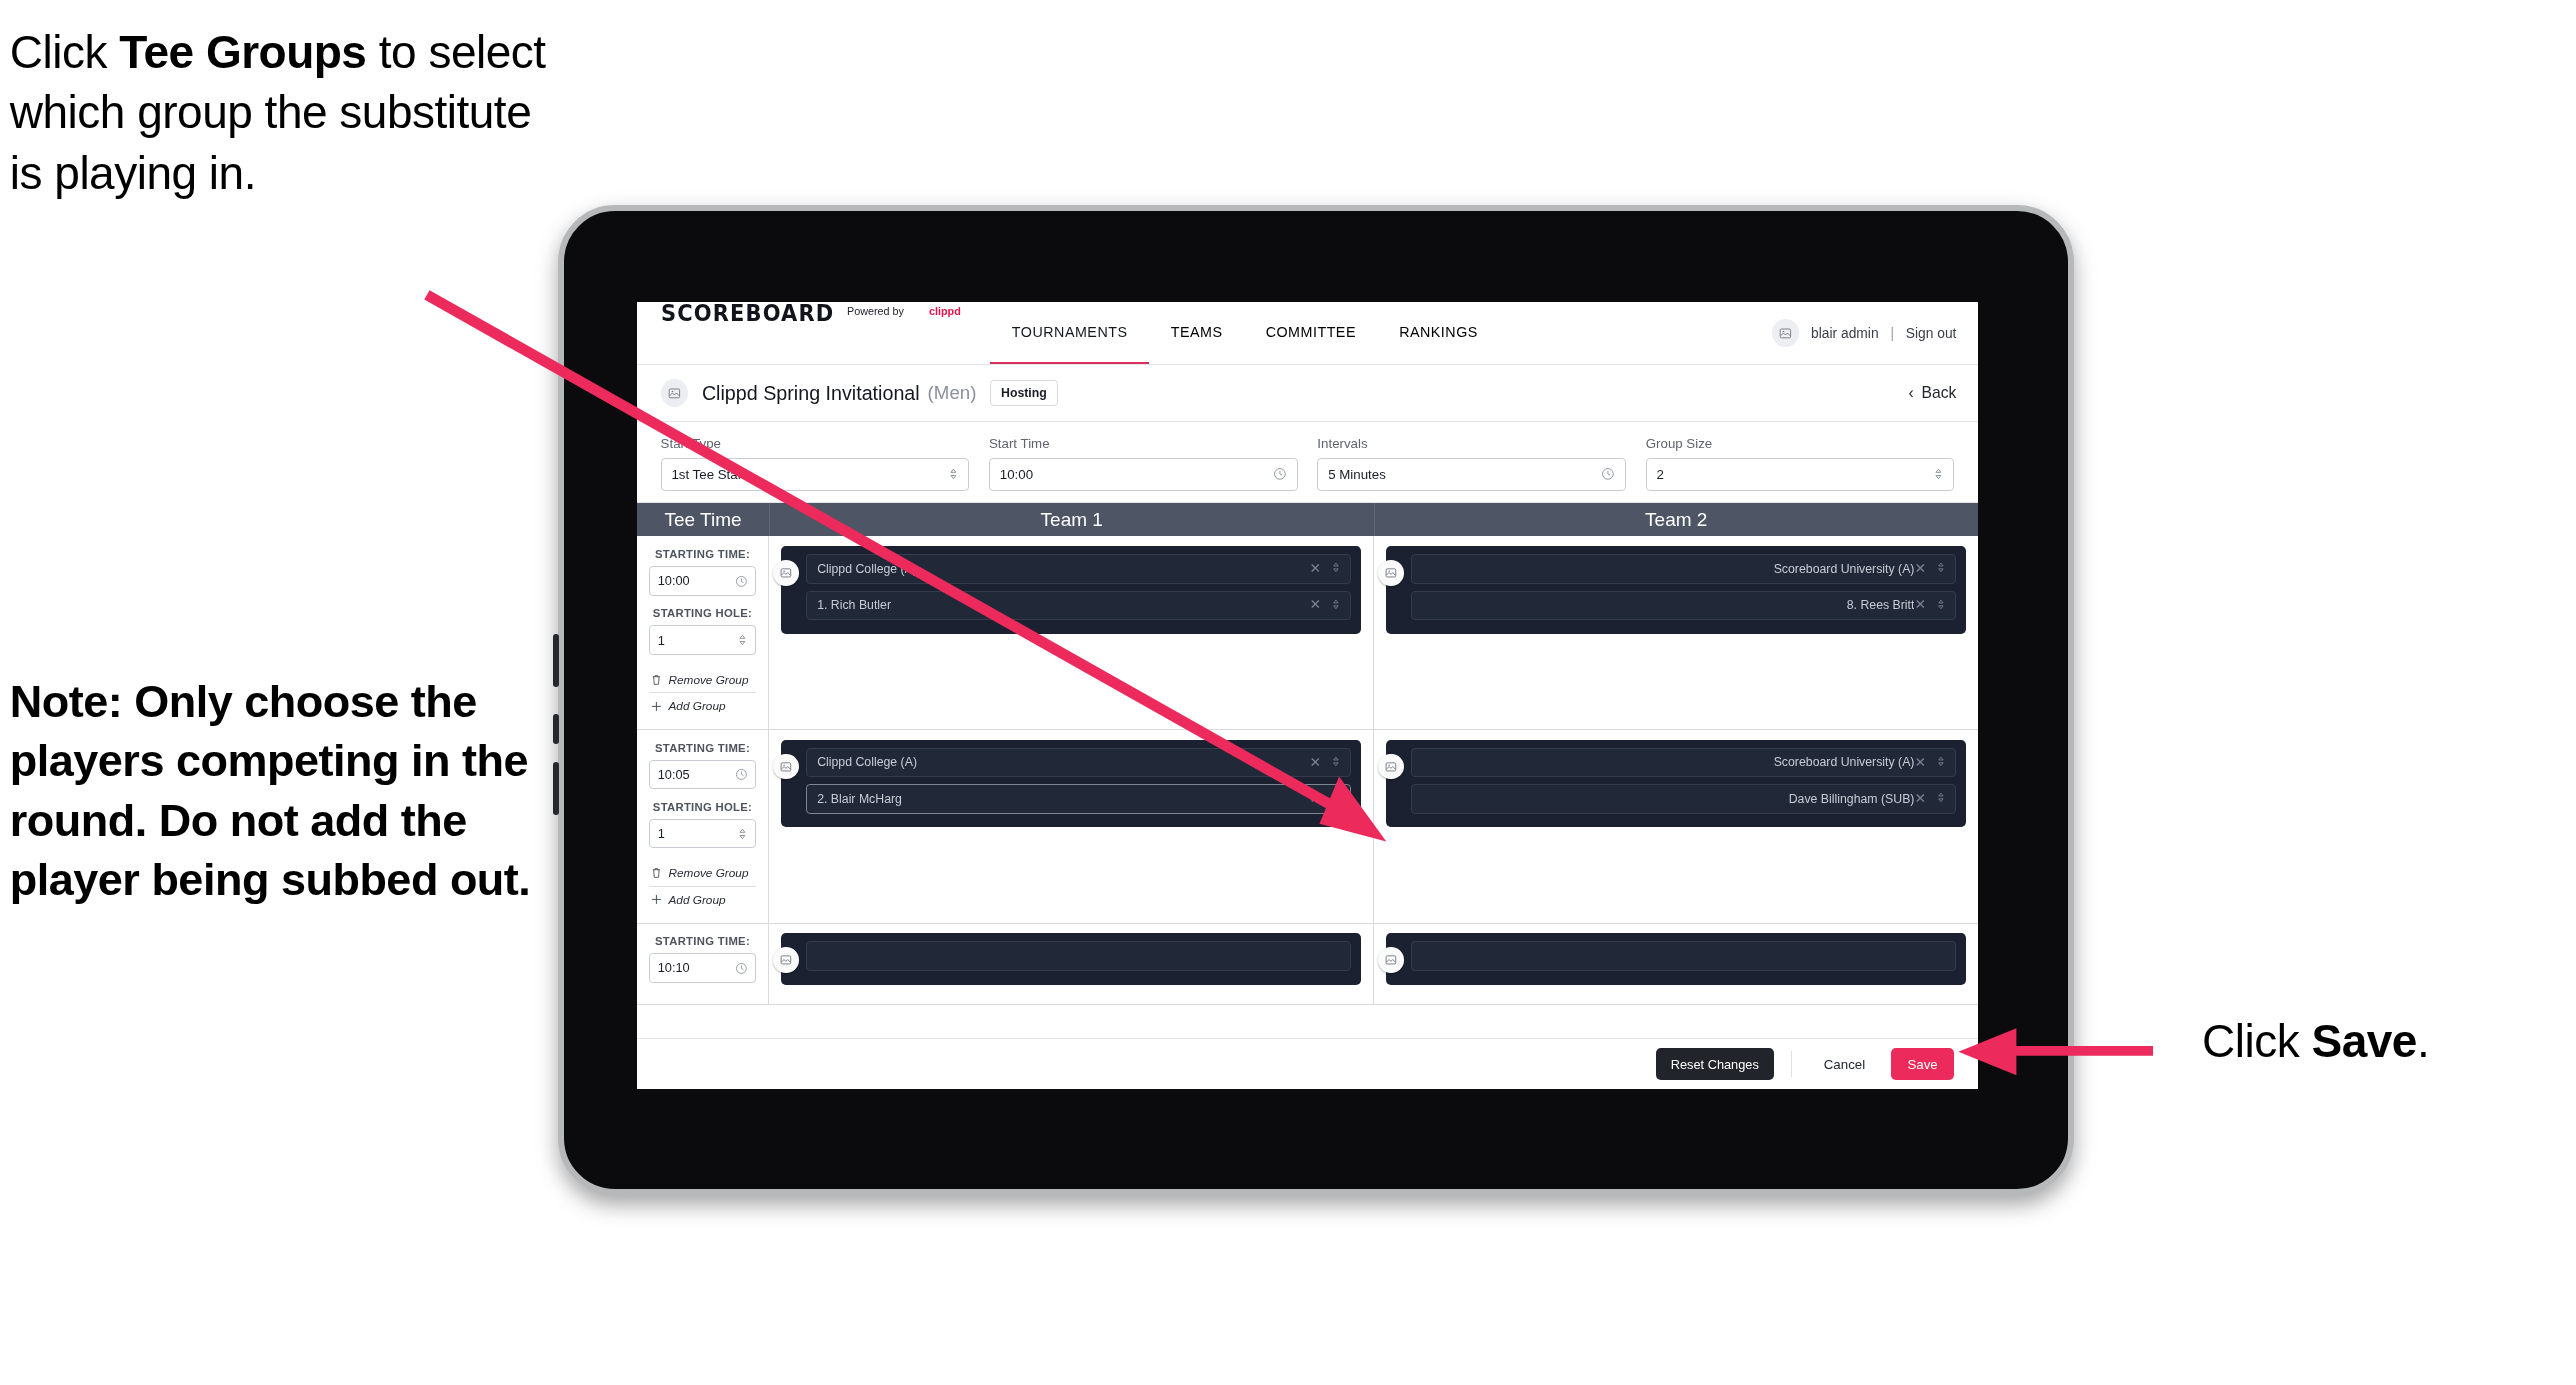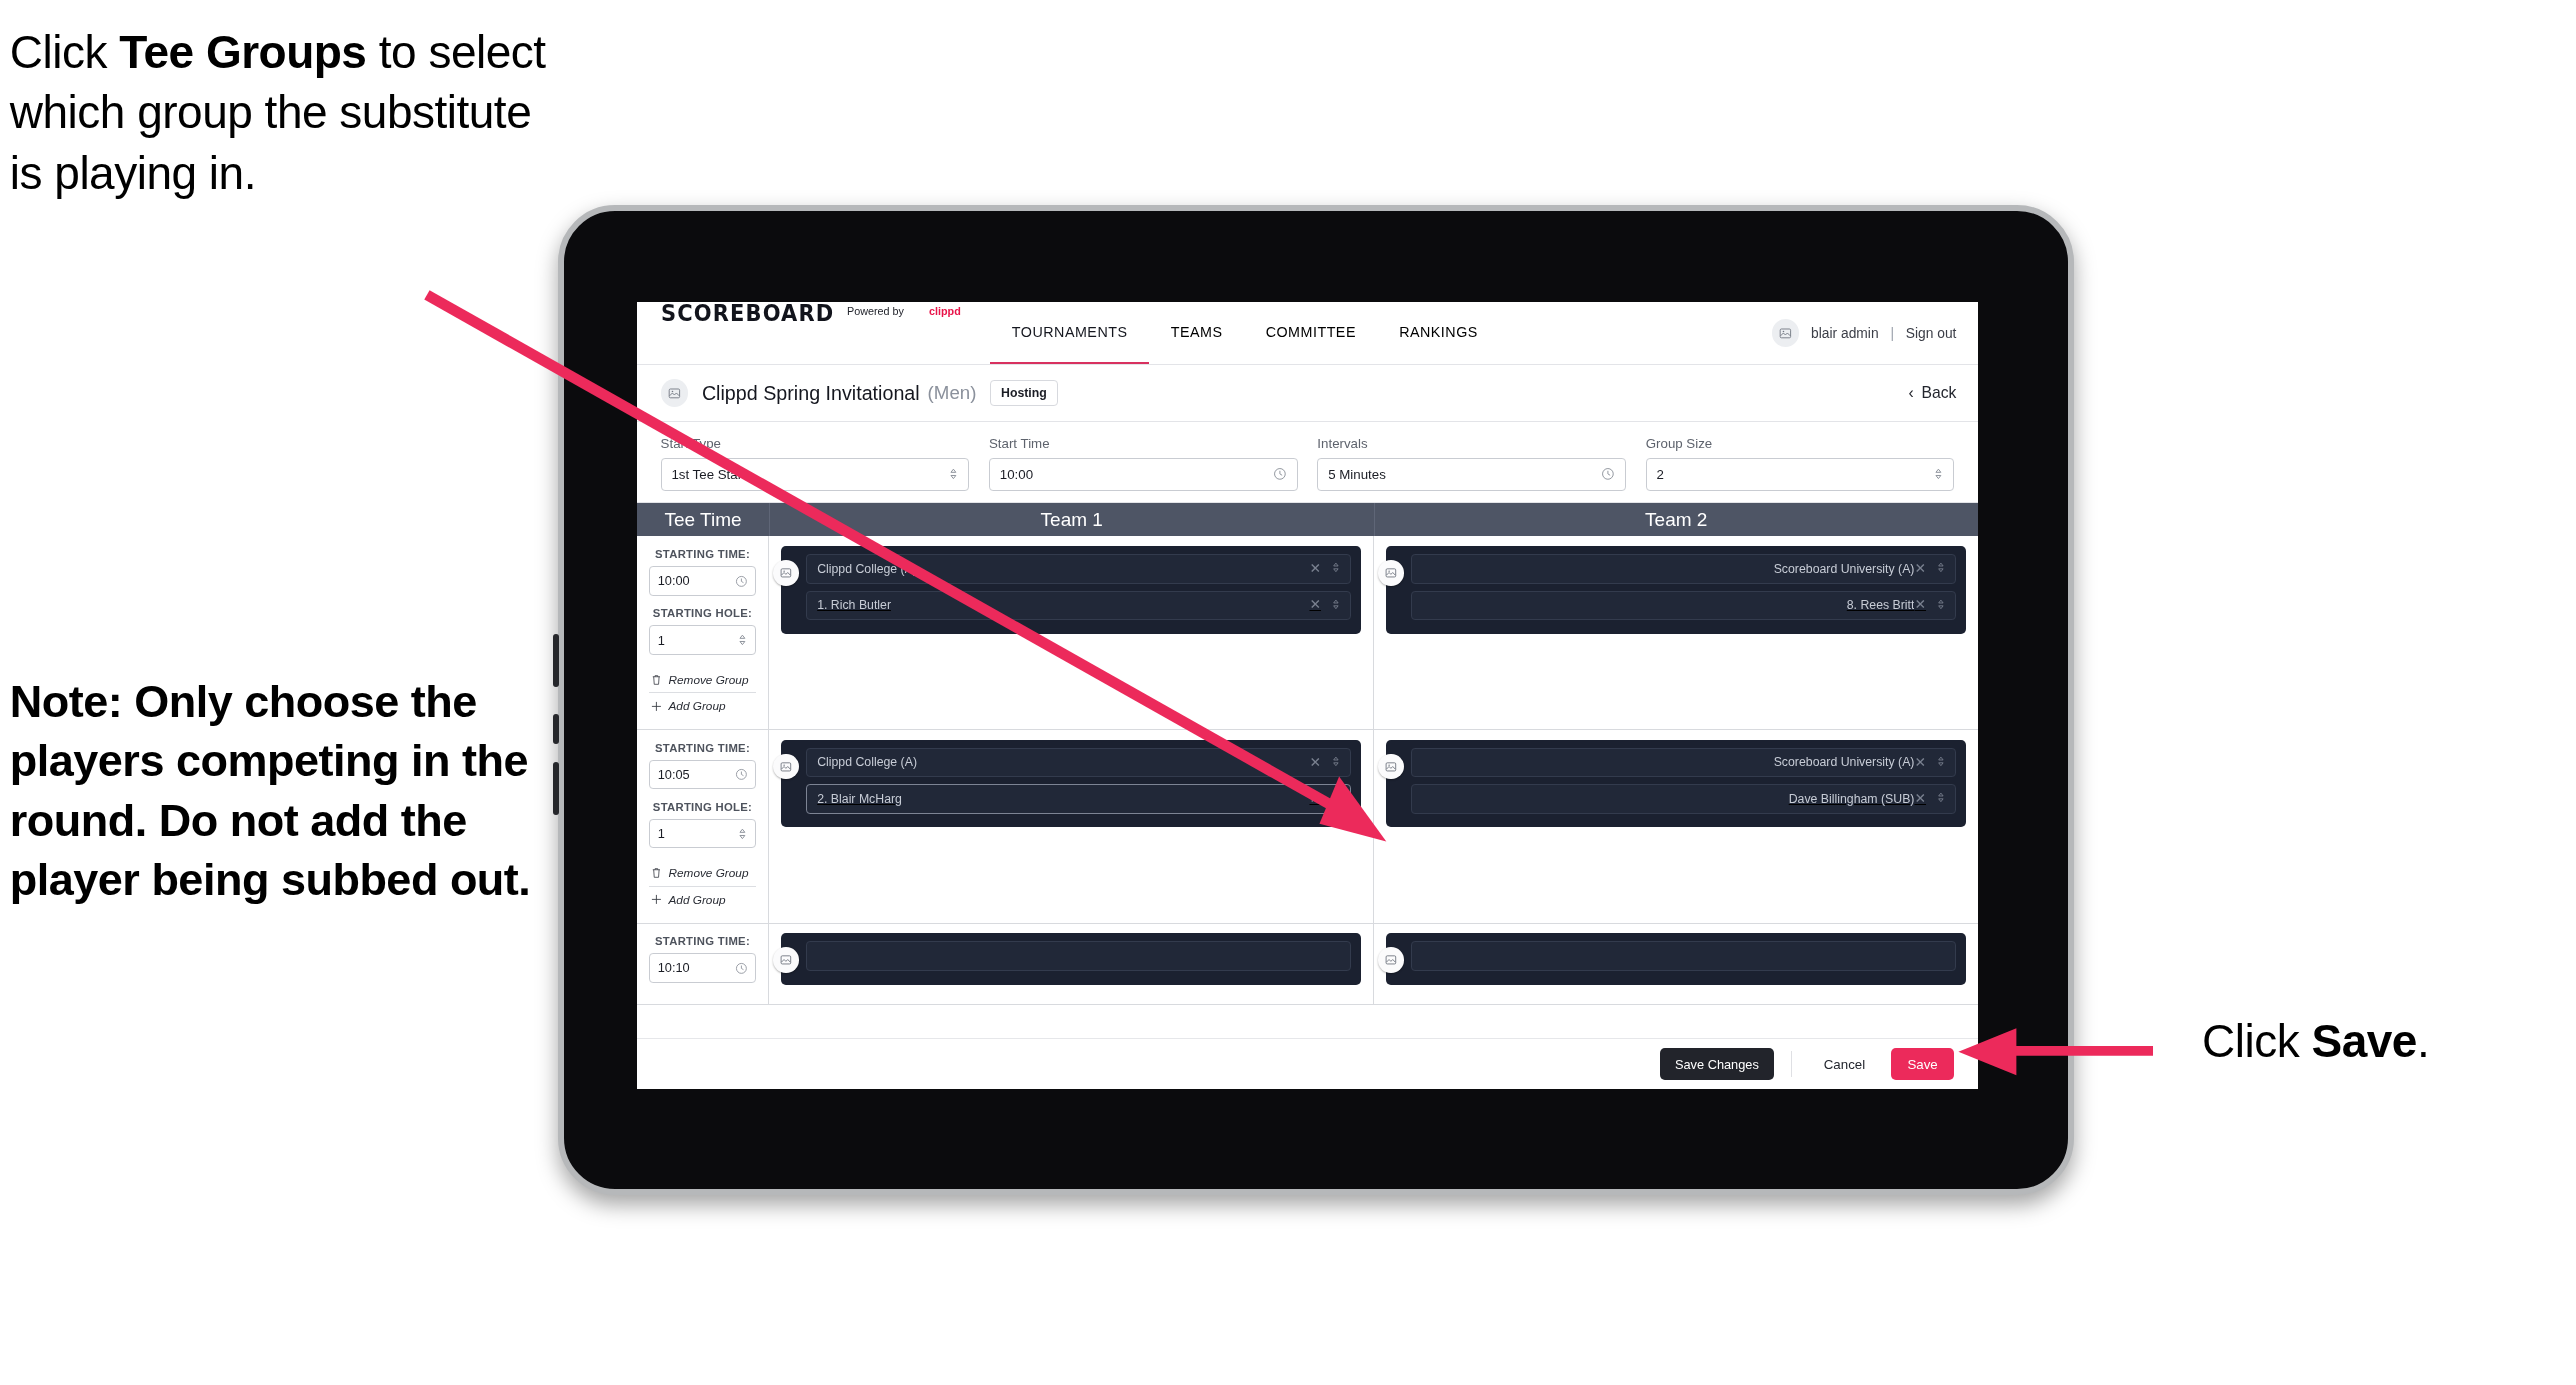--- a/index.html
+++ b/index.html
@@ -319,21 +319,21 @@
     border: 1px solid #333b4d;
     border-radius: 3.9px;
     background: #212838;
     display: flex;
     align-items: center;
     padding: 0 9.8px;
     box-sizing: border-box;
     margin-bottom: 6.9px;
     cursor: pointer;
   }
-  .pill:last-child { margin-bottom: 4px; text-decoration: underline; }
+  .pill:last-child { margin-bottom: 4px; }
   .pill.focused { border-color: #7d8494; }
   .pill .ptxt {
     flex: 1;
     font-size: 12.3px;
     color: #c7ccd6;
     white-space: nowrap;
     overflow: hidden;
     text-overflow: ellipsis;
   }
   .pill-ctrls { display: flex; align-items: center; gap: 9.8px; color: #7c8characters; }
@@ -731,21 +731,21 @@
           </div>
           <div class="pill">
               <span class="ptxt"></span>
             </div>
         </div>
       </div>
     </div>
   </div>
 
   <div class="footer">
-    <div class="btn-reset">Save Changes</div>
+    <div class="btn-reset">Reset Changes</div>
     <div class="vdiv"></div>
     <div class="btn-cancel">Cancel</div>
     <div class="btn-save">Save</div>
   </div>
 </div>
 
 <div class="annot annot-top"><span>Click </span><b>Tee Groups</b><span> to select which group the substitute is playing in.</span></div>
 
 <div class="annot annot-note">Note: Only choose the players competing in the round. Do not add the player being subbed out.</div>
 

